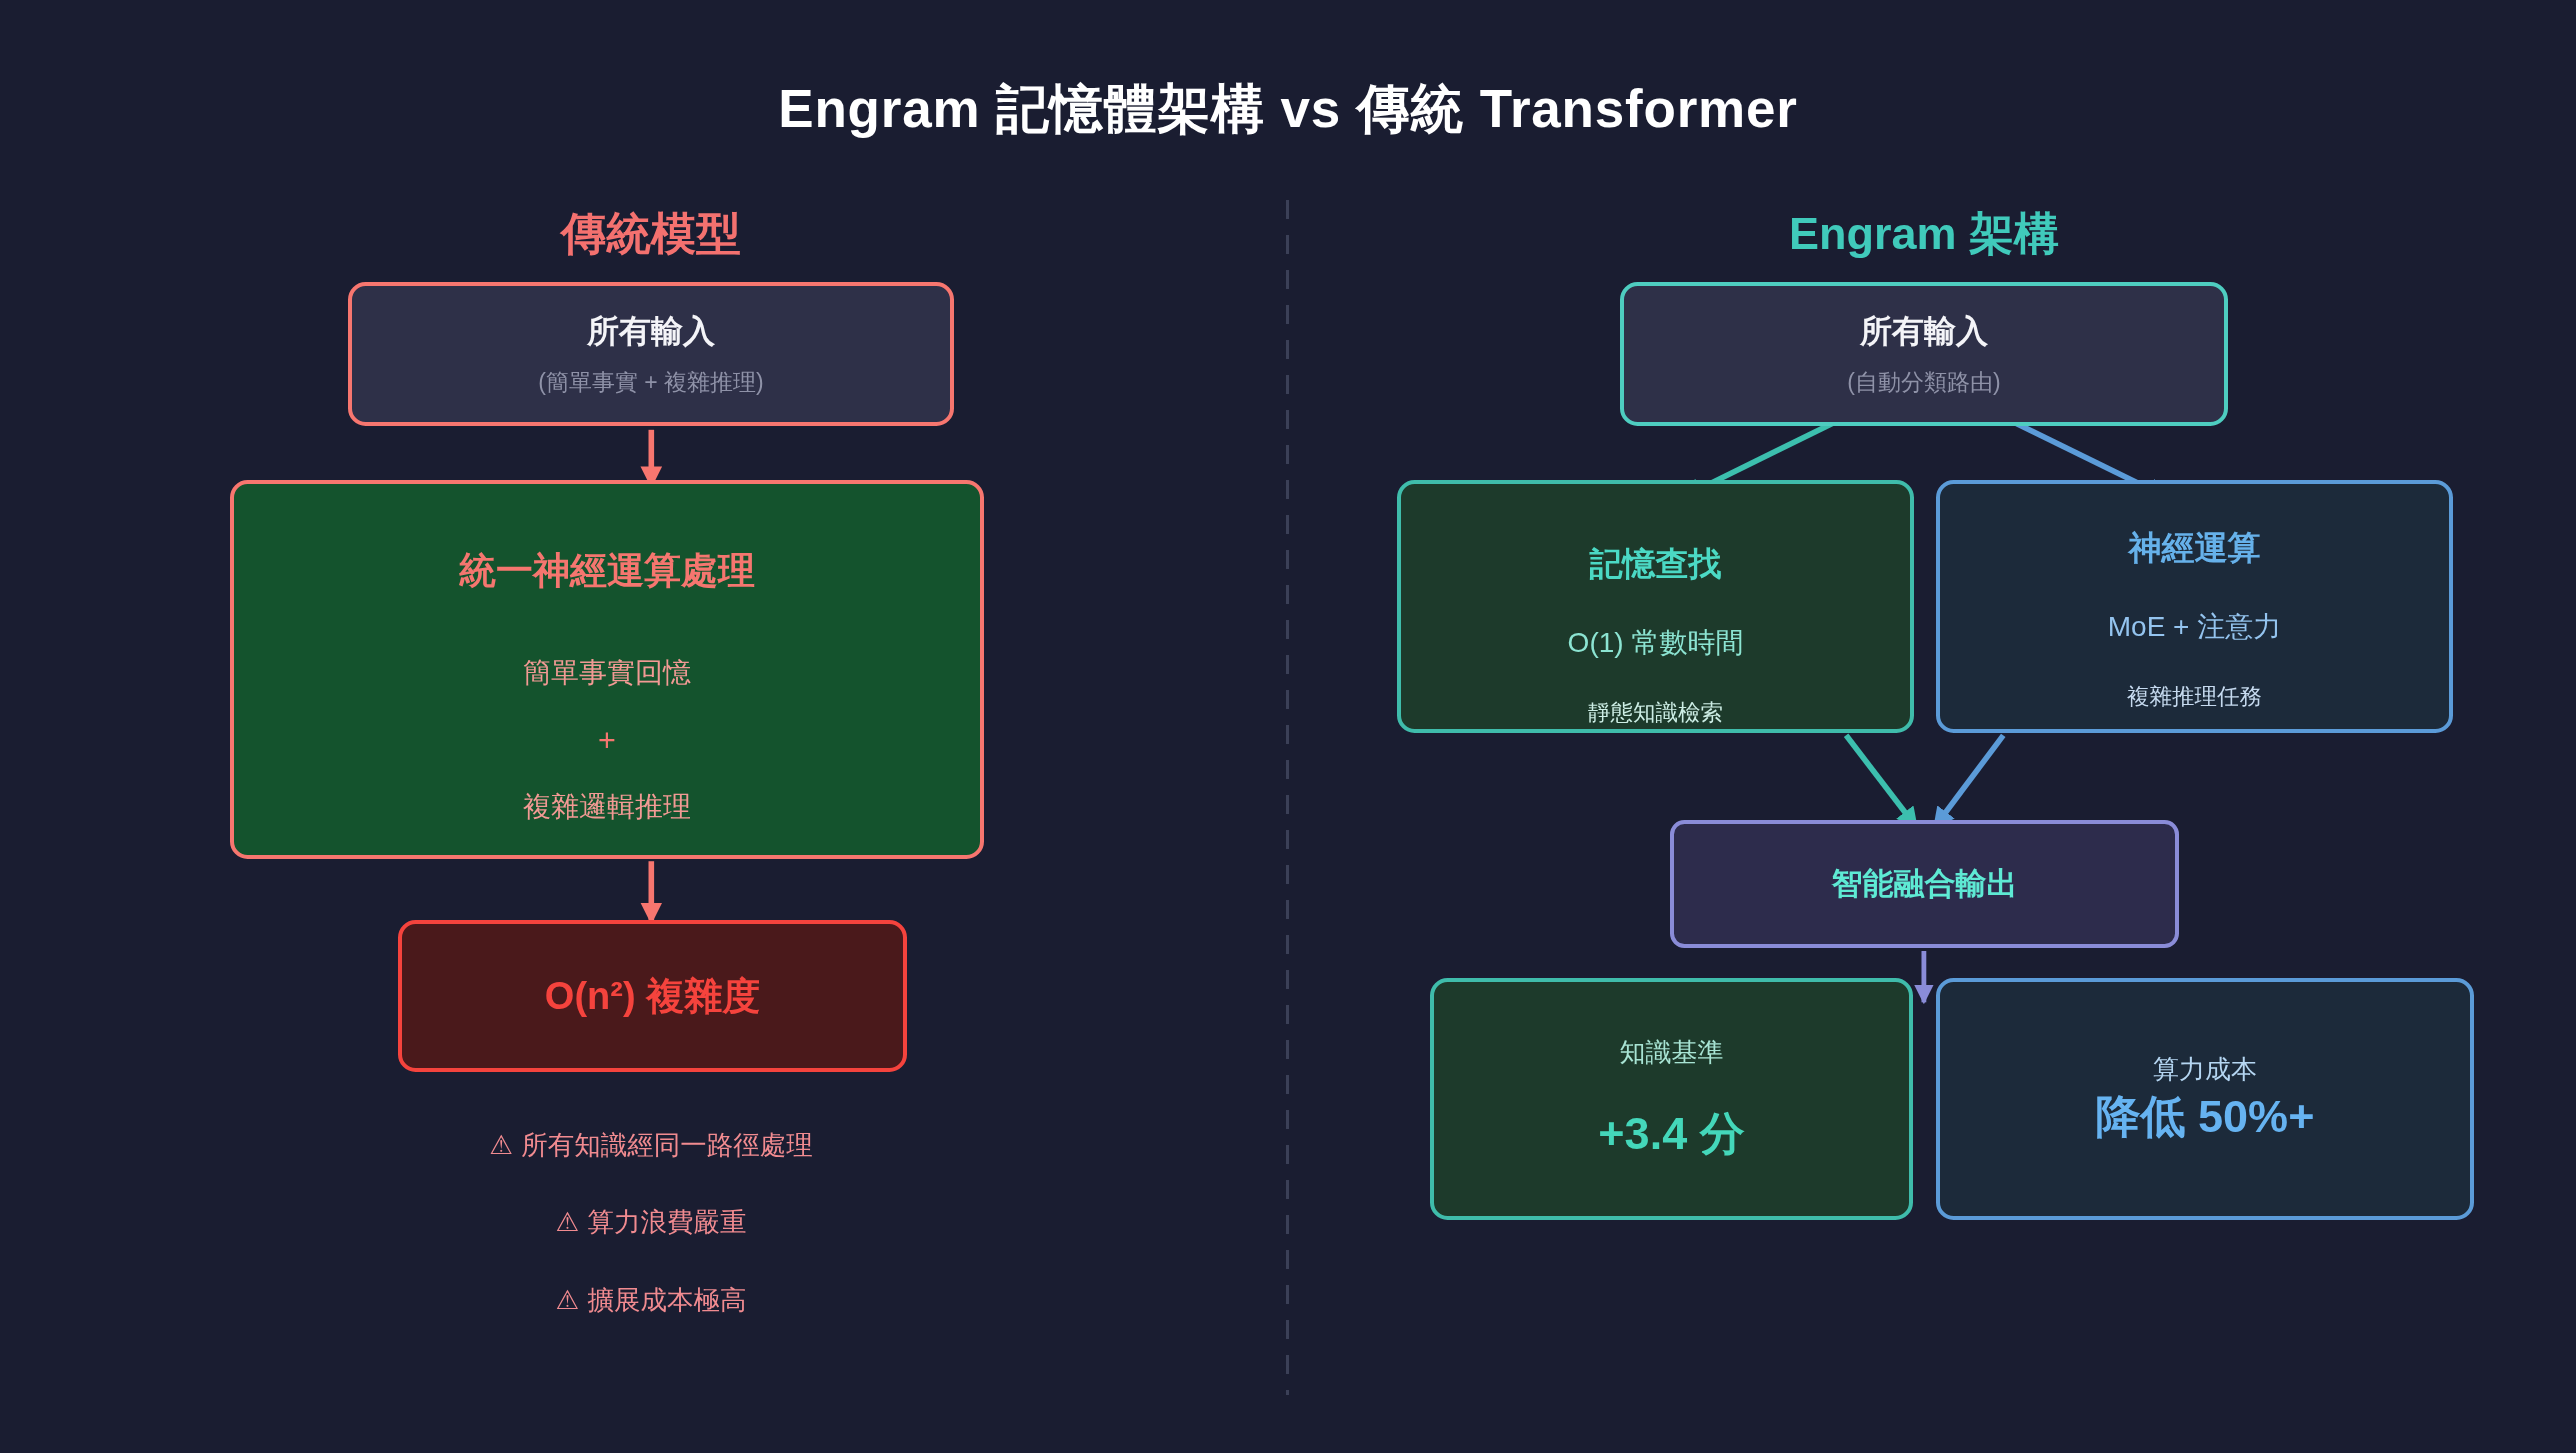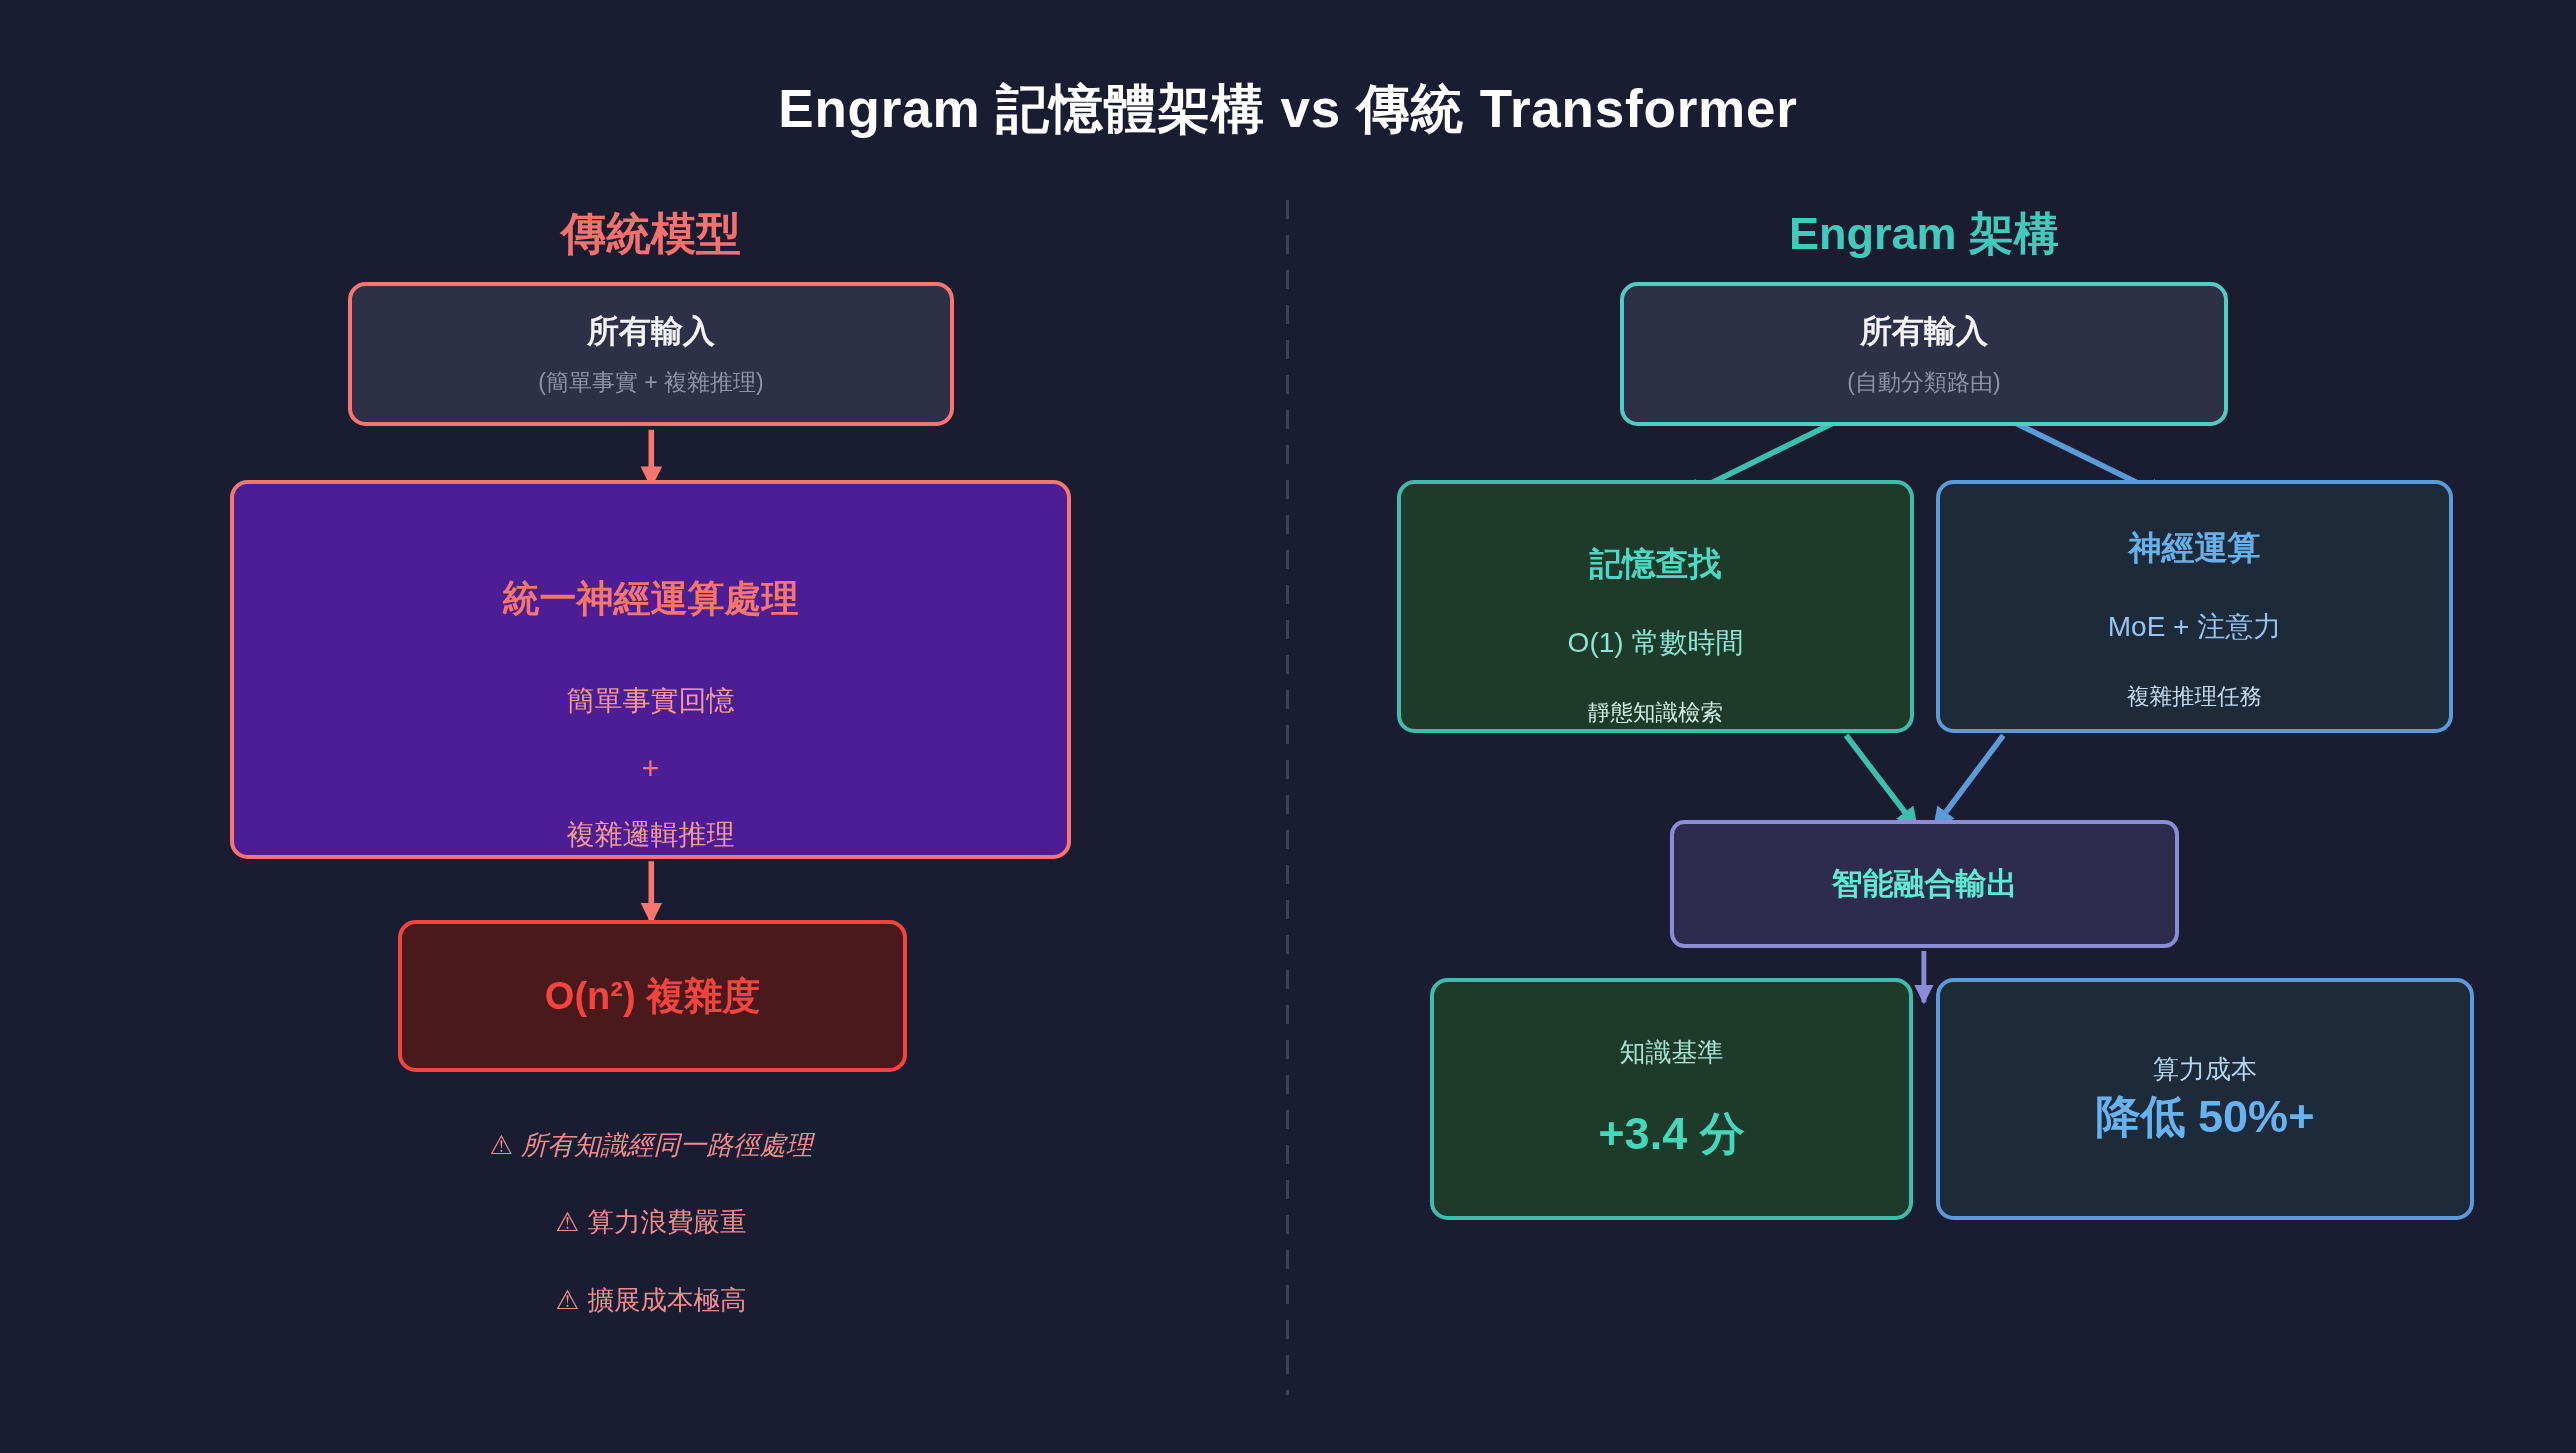--- a/index.html
+++ b/index.html
@@ -24,31 +24,31 @@
     position:absolute;box-sizing:border-box;border-radius:17.6px;
     display:flex;flex-direction:column;align-items:center;justify-content:center;
     text-align:center;
   }
 
   
   .lbox-input{left:348px;top:282px;width:606px;height:144px;background:#2e3048;border:4px solid #f7766f;gap:13px;}
   .lbox-input .main{font-size:32px;font-weight:600;color:#f4f4f8;}
   .lbox-input .sub{font-size:23px;color:#8f92a8;}
 
-  .lbox-process{left:230px;top:480px;width:841px;height:379px;background:#4c1d95;border:4px solid #f7766f;justify-content:flex-start;padding-top:90px;}
+  .lbox-process{left:230px;top:480px;width:754px;height:379px;background:#14532d;border:4px solid #f7766f;justify-content:flex-start;padding-top:62px;}
   .lbox-process .ptitle{font-size:37px;font-weight:700;color:#f5766f;margin-bottom:58px;}
   .lbox-process .pitem{font-size:28px;color:#f29a94;}
   .lbox-process .pplus{font-size:30.5px;color:#f5766f;margin:30.5px 0;}
 
   .lbox-complex{left:398px;top:920px;width:509px;height:152px;background:#4a191b;border:4px solid #f5433d;}
   .lbox-complex .ctext{font-size:38px;font-weight:700;color:#f5433d;}
 
   .warning{position:absolute;left:230px;width:842px;text-align:center;font-size:26.5px;color:#f18b90;}
   .warning .w-icon{margin-right:8px;}
-  .warn-0{top:1127px;font-style:italic;}
+  .warn-0{top:1127px;}
   .warn-1{top:1204px;}
   .warn-2{top:1282px;}
 
   
   .rbox-input{left:1620px;top:282px;width:608px;height:144px;background:#2e3048;border:4px solid #4ecdc0;gap:13px;}
   .rbox-input .main{font-size:32px;font-weight:600;color:#f4f4f8;}
   .rbox-input .sub{font-size:23px;color:#8f92a8;}
 
   .rbox-memory{left:1397px;top:480px;width:517px;height:253px;background:#1d3a2b;border:4px solid #3fbcab;justify-content:flex-start;padding-top:58px;}
   .rbox-memory .mtitle{font-size:33px;font-weight:700;color:#4bd9c4;margin-bottom:37px;}

